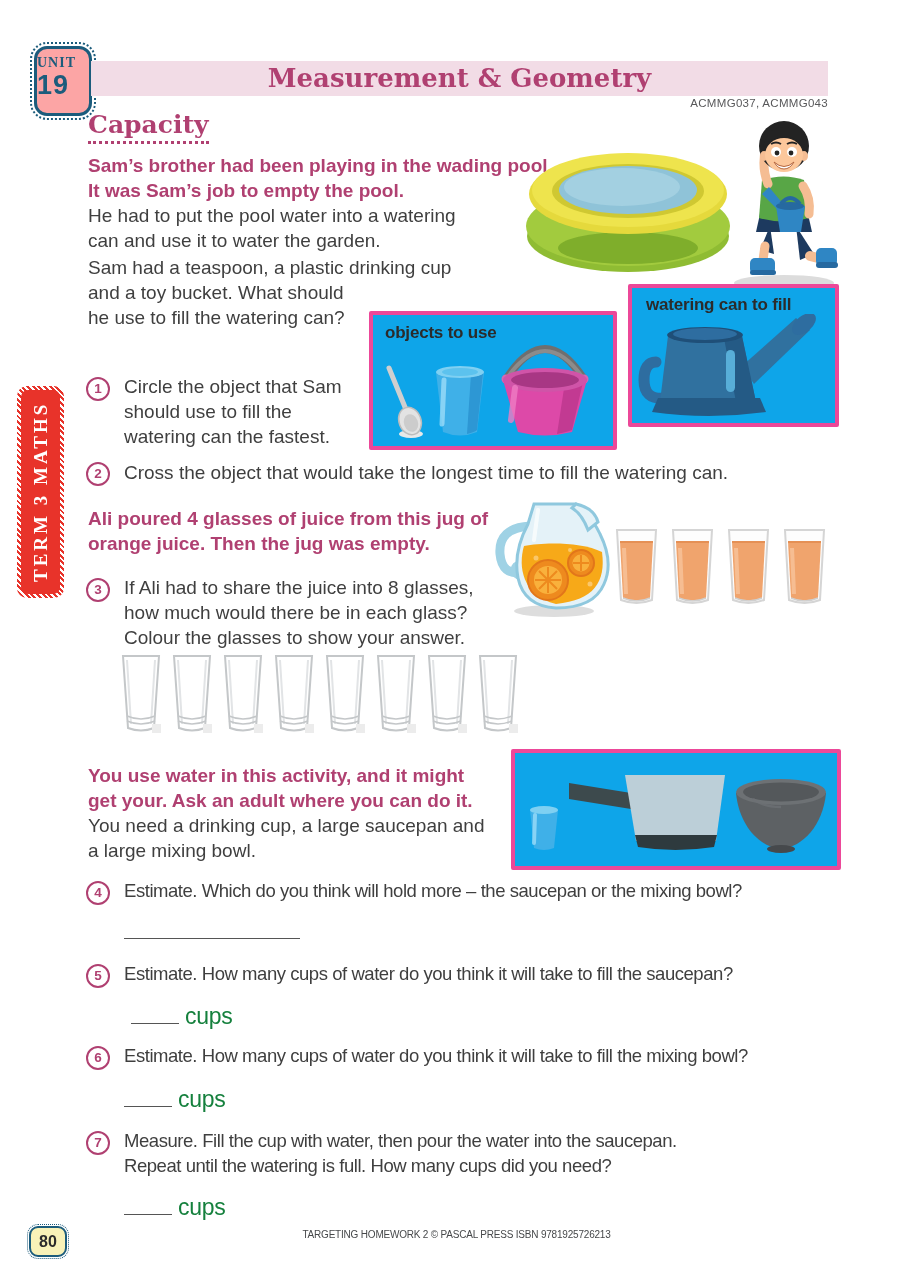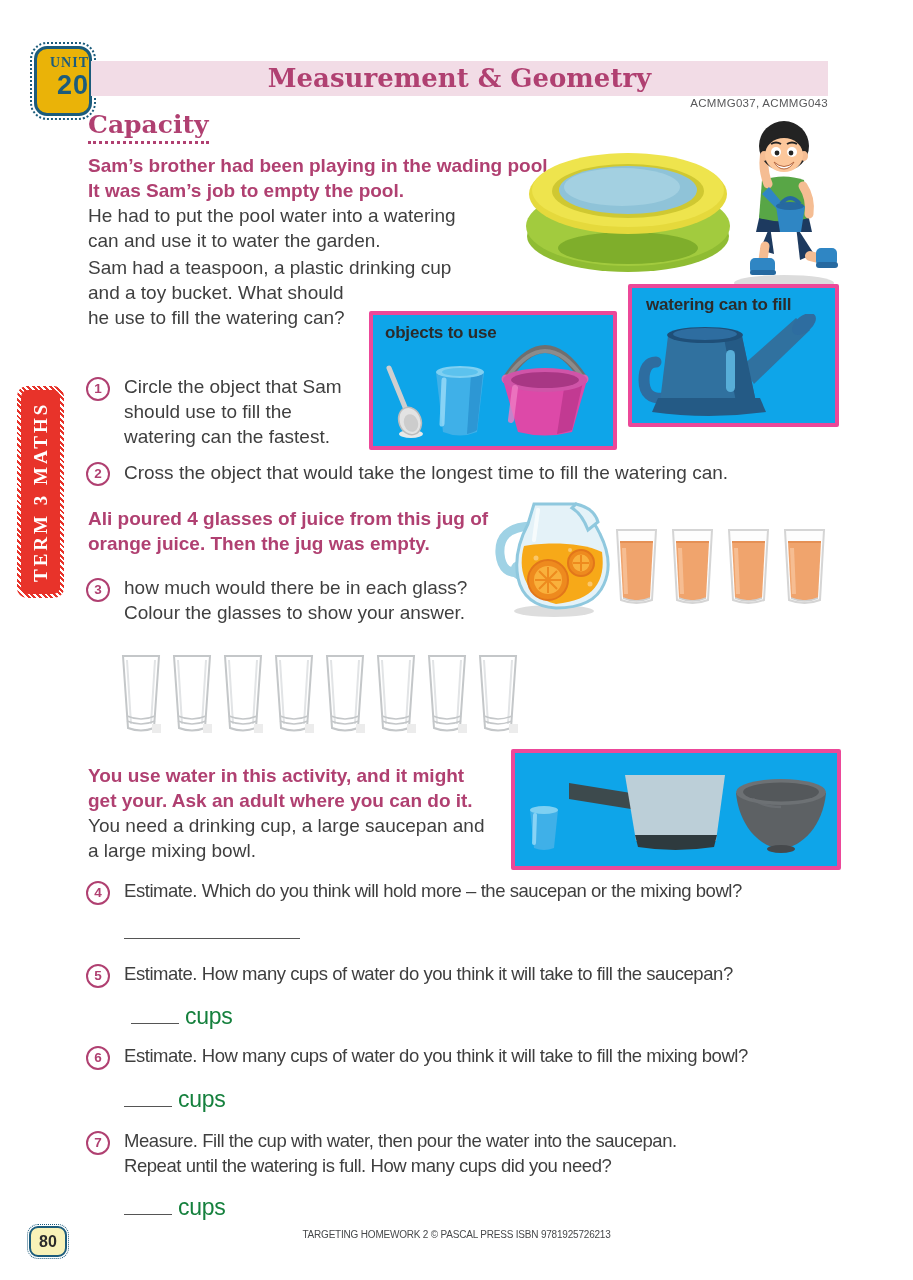--- a/index.html
+++ b/index.html
@@ -1,22 +1,22 @@
 <!DOCTYPE html>
 <html><head>
 <meta charset="utf-8">
 <style>
   html,body{margin:0;padding:0;background:#ffffff;}
   .page{position:relative;width:913px;height:1280px;background:#ffffff;overflow:hidden;
         font-family:"Liberation Sans",sans-serif;color:#3f3f3f;}
 
   
   .unit-badge{position:absolute;left:34px;top:46px;width:52px;height:64px;
-    background:#eab308;border:3px solid #1c5c7c;border-radius:13px;
-    outline:2px dotted #1c5c7c;outline-offset:2px;text-align:right;}
+    background:#fca5a5;border:3px solid #1c5c7c;border-radius:13px;
+    outline:2px dotted #1c5c7c;outline-offset:2px;text-align:left;}
   .unit-word{font-family:"Liberation Serif",serif;font-weight:bold;font-size:14px;
     color:#1c5c7c;letter-spacing:1px;margin-top:6px;}
   .unit-num{font-size:27px;font-weight:bold;color:#1c5c7c;line-height:28px;letter-spacing:1px;}
 
   
   .header-band{position:absolute;left:91px;top:61px;width:737px;height:35px;
     background:#f2dce6;text-align:center;line-height:35px;}
   .header-band span{font-family:"DejaVu Serif",serif;font-weight:bold;font-size:26px;color:#b04071;}
   .codes{position:absolute;left:91px;top:97px;width:737px;text-align:right;
     font-size:11.5px;color:#58585a;letter-spacing:.3px;}
@@ -78,21 +78,21 @@
   .footer-text{position:absolute;left:0;top:1229px;width:913px;text-align:center;
     font-size:10px;color:#46484a;letter-spacing:-0.2px;}
 </style>
 </head>
 <body>
 
 <div class="page">
 
   <div class="unit-badge">
     <div class="unit-word">UNIT</div>
-    <div class="unit-num">20</div>
+    <div class="unit-num">19</div>
   </div>
 
   <div class="header-band">
     <span>Measurement &amp; Geometry</span>
   </div>
   <div class="codes">ACMMG037, ACMMG043</div>
 
   <div class="topic">Capacity</div>
 
   <div class="banner">
@@ -274,20 +274,21 @@
       <path d="M3,2 L42,2 L38,72 Q22.5,78 7,72 Z" fill="#fdfdfd" stroke="#d5d5d5" stroke-width="2"></path>
       <path d="M6,14 L39,14 L36,70 Q22.5,75 9,70 Z" fill="#f0a46d"></path>
       <path d="M6,14 L39,14" stroke="#e59055" stroke-width="2"></path>
       <path d="M10,20 L12,66" stroke="#f8c49c" stroke-width="4" opacity="0.8"></path>
       <path d="M9,70 Q22.5,76 36,70" stroke="#cfcfcf" stroke-width="1.5" fill="none"></path>
     </svg>
     </div>
 
   <div class="qnum" style="left:86px;top:578px">3</div>
   <div class="qtext" style="left:124px;top:575px">
+    <div class="tline">If Ali had to share the juice into 8 glasses,</div>
     <div class="tline">how much would there be in each glass?</div>
     <div class="tline">Colour the glasses to show your answer.</div>
   </div>
 
   <div class="glass-row empty-glasses">
     <svg width="44" height="82" viewBox="0 0 44 82">
       <path d="M4,2 L40,2 L35,74 Q22,79 9,74 Z" fill="#ffffff" stroke="#c4c7c9" stroke-width="2"></path>
       <path d="M8,6 L12,70" stroke="#e2e4e6" stroke-width="2"></path>
       <path d="M36,6 L32,70" stroke="#e2e4e6" stroke-width="2"></path>
       <path d="M8,62 Q22,68 36,62" stroke="#c4c7c9" stroke-width="1.5" fill="none"></path>

